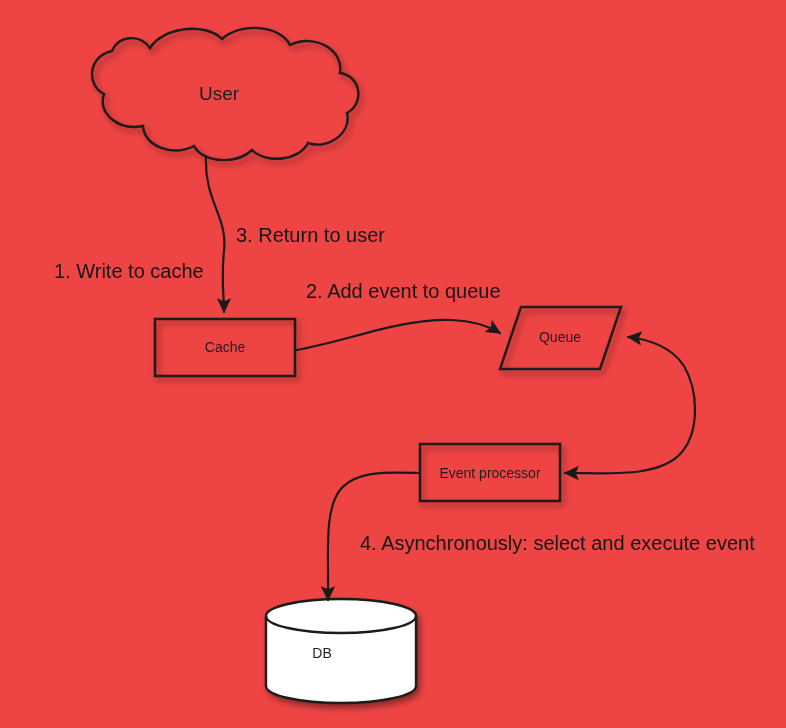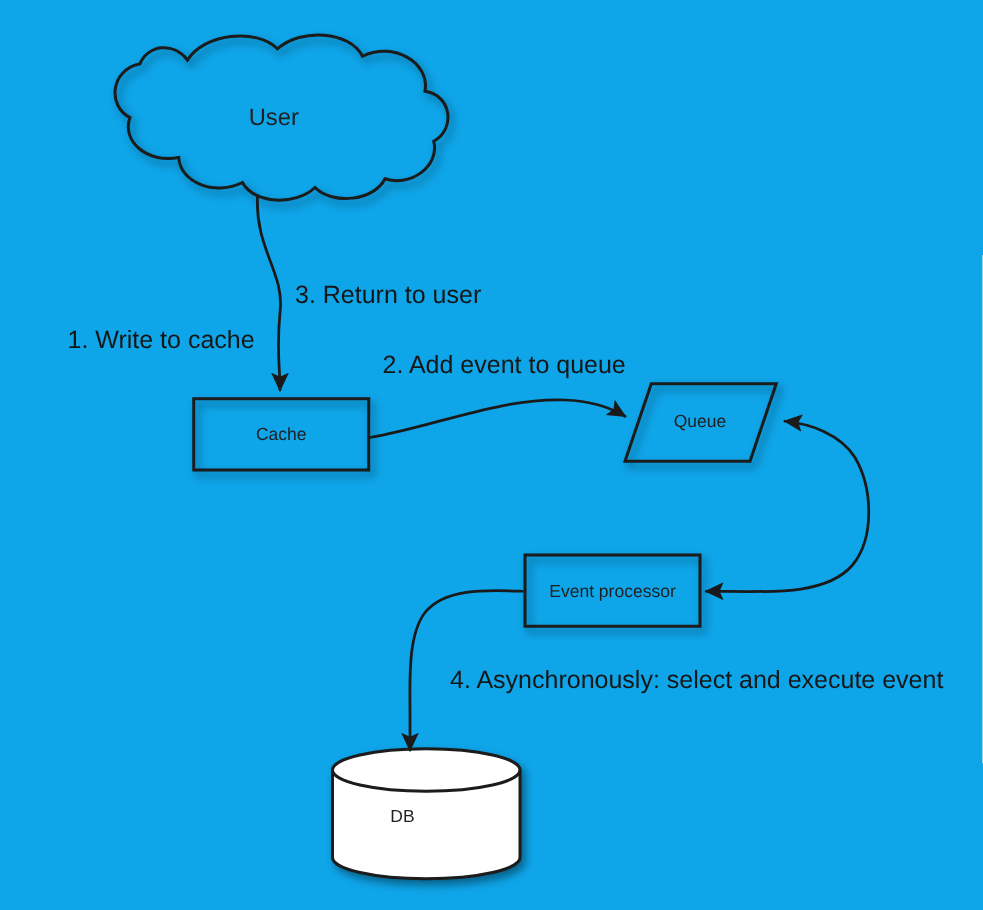--- a/index.html
+++ b/index.html
@@ -12,21 +12,21 @@
     width: 786px;
     height: 728px;
     overflow: hidden;
     font-family: "Liberation Sans", "DejaVu Sans", sans-serif;
     color: #1a1a1a;
   }
   #diagram-root {
     position: relative;
     width: 786px;
     height: 728px;
-    background: #0ea5e9;
+    background: #ef4444;
   }
   svg#diagram-svg {
     position: absolute;
     left: 0;
     top: 0;
     width: 786px;
     height: 728px;
     display: block;
   }
   

